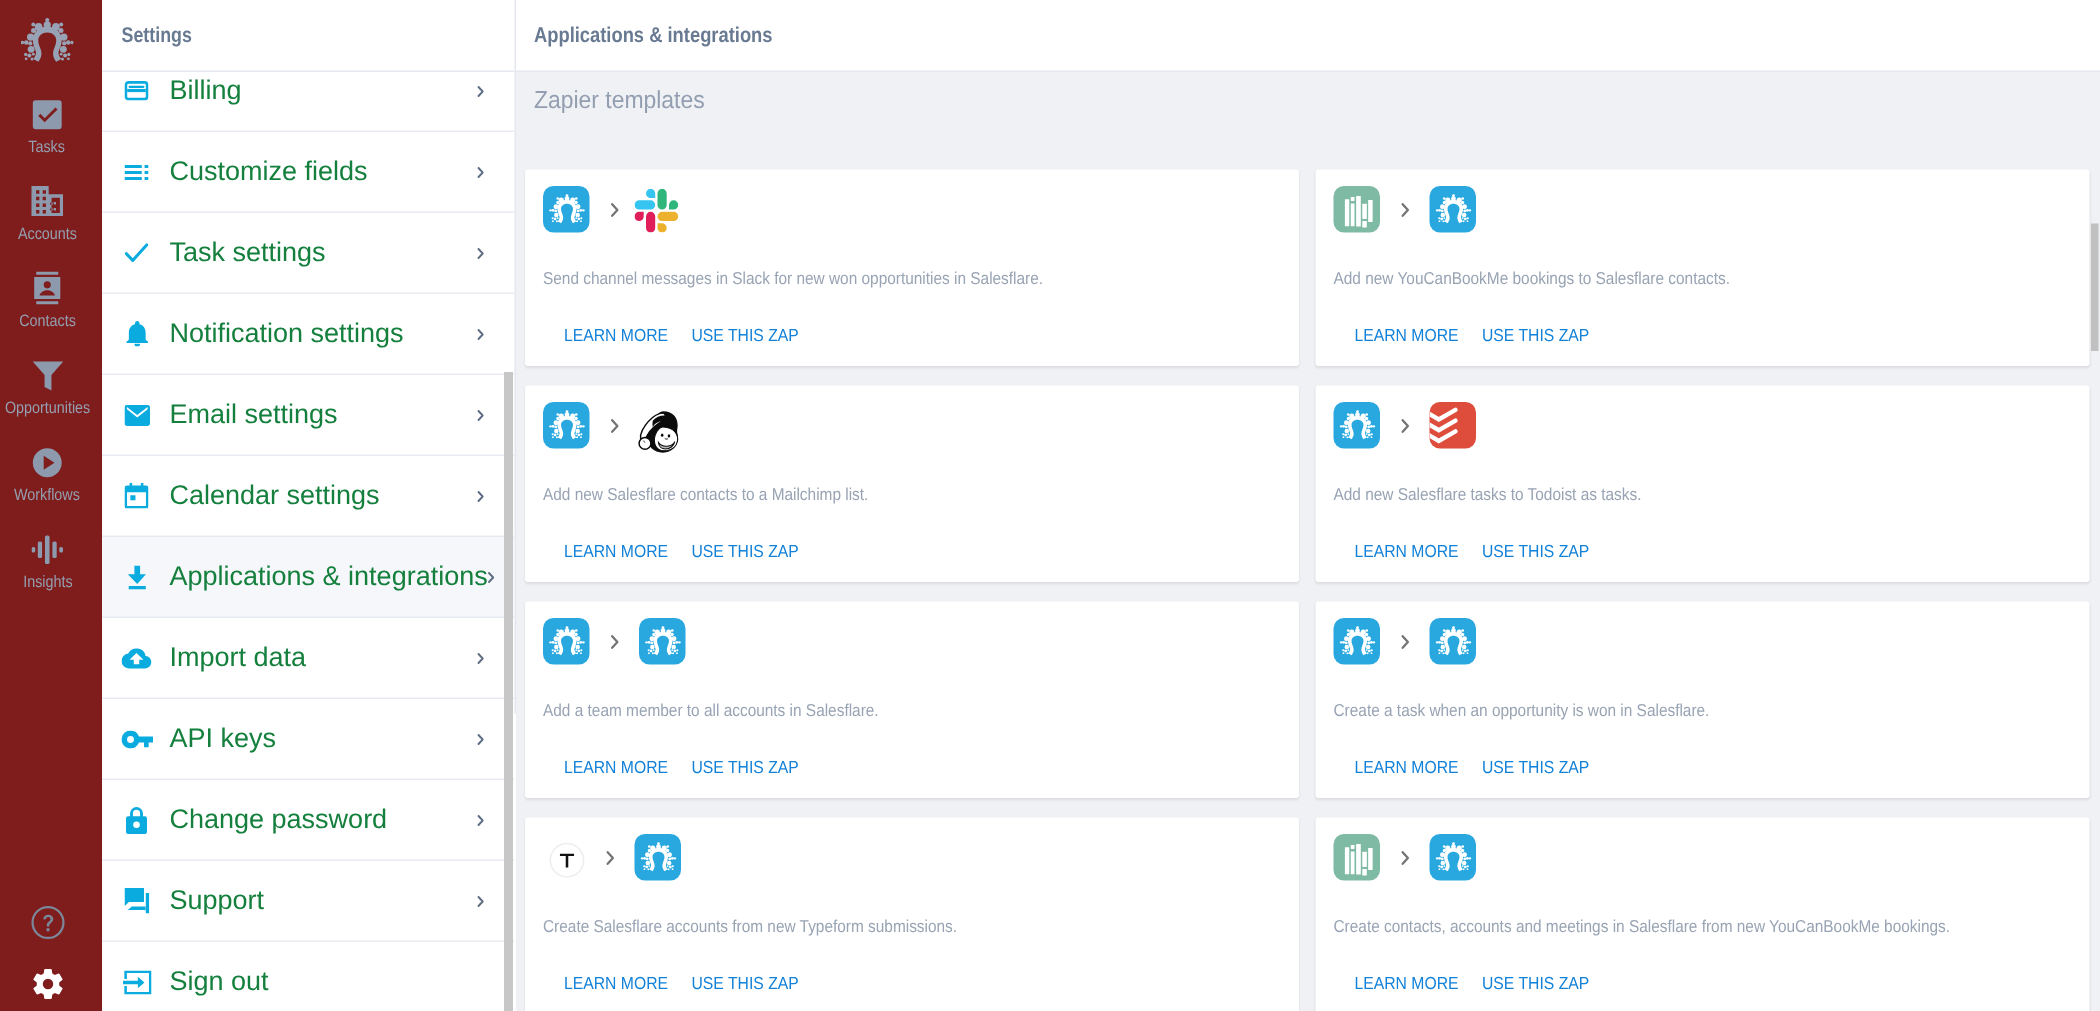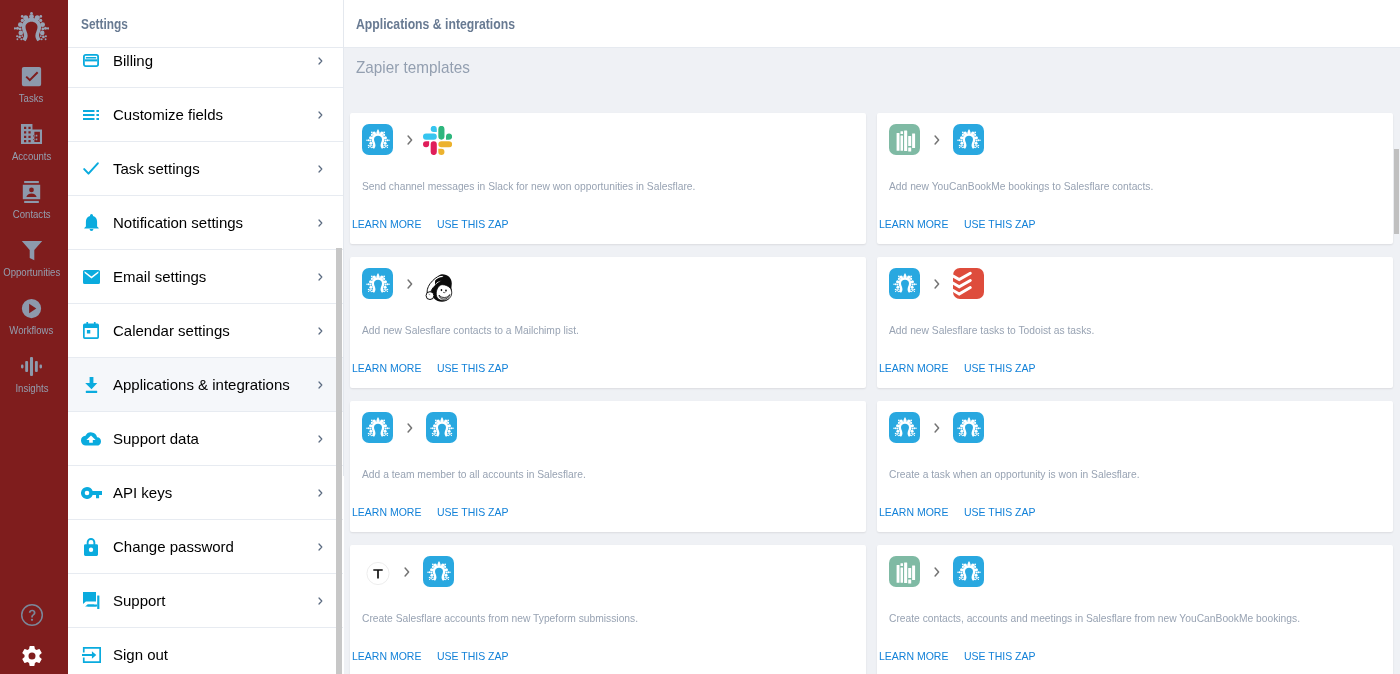--- a/index.html
+++ b/index.html
@@ -44,21 +44,21 @@
   .settings-title { font-size: 14.2px; color: #687a92; font-weight: 700; display:inline-block; transform: scaleX(.838); transform-origin: 0 50%; }
   .settings-list { height: 626px; overflow: hidden; position: relative; }
   .settings-list-inner { position: absolute; top: -14px; left: 0; width: 100%; }
   .srow {
     height: 54px; display: flex; align-items: center;
     border-bottom: 1px solid #e7ebf1; padding-left: 14px; padding-right:0;
     cursor: pointer;
   }
   .srow.active { background: #f5f7fa; }
   .srow-icon { width: 22px; display:flex; align-items:center; justify-content:center; margin-right:11px; margin-left:-2px; flex:0 0 22px; }
-  .srow-label { font-size: 15px; color: #000000; flex: 1; padding-left: 0px; white-space: nowrap; }
+  .srow-label { font-size: 18px; color: #15803d; flex: 1; padding-left: 0px; white-space: nowrap; }
   .srow-chev { padding-right: 20px; display:flex; align-items:center; }
 
   .spanel-scroll {
     position: absolute; right: 1px; top: 248px; width: 6px; height: 426px;
     background: #c7c7c7;
   }
 
   
   .main { flex: 1; height: 674px; display: flex; flex-direction: column; background: #eff1f5; position: relative; }
   .main-header {
@@ -73,21 +73,21 @@
     transform: scaleX(.932); transform-origin: 0 0;
   }
   .cards { display: flex; flex-wrap: wrap; gap: 13px 11px; padding: 65px 0 0 6px; }
   .card {
     width: 516px; height: 131px; background: #fff; border-radius: 2px;
     box-shadow: 0 1px 2px rgba(0,0,0,.09); position: relative;
   }
   .card-icons { display: flex; align-items: center; position:absolute; left:12px; top:11px; height:31px; }
   .arrow-sep { margin: 0 13px 0 14px; display:inline-flex; align-items:center; }
   .card-desc { font-size: 11.5px; color: #98a3b3; position:absolute; left:12px; top:65px; line-height:16px; white-space:nowrap; transform: scaleX(.893); transform-origin: 0 0; }
-  .card-actions { display: flex; position:absolute; left:2px; top:104px; }
+  .card-actions { display: flex; position:absolute; left:26px; top:104px; }
   .card-link {
     font-size: 11.6px; color: #1281d8; letter-spacing: .0px;
     text-decoration: none; cursor: pointer; display:inline-block;
     transform: scaleX(.905); transform-origin: 0 0; line-height: 14px;
   }
   .card-link + .card-link { margin-left: 8px; }
   .main-scroll { position: absolute; right: 1px; top: 149px; width: 5px; height: 85px; background: #c0c0c0; }
 
   
   .app-ico { height: 31px; display: inline-flex; align-items: center; justify-content: center; flex:0 0 auto; }
@@ -344,21 +344,21 @@
                 <path d="M1 1l2.8 3L1 7" fill="none" stroke="#5c6c82" stroke-width="1.25" stroke-linecap="round" stroke-linejoin="round"></path>
               </svg>
             </span>
           </div>
           <div class="srow">
             <span class="srow-icon">
               <svg width="20" height="14" viewBox="0 0 20 14">
                 <path fill="#0aabde" fill-rule="evenodd" d="M16.1 5.3A6.2 6.2 0 0 0 4.5 3.7 4.9 4.9 0 0 0 0 8.6 4.9 4.9 0 0 0 5 13.6h10.7A4.2 4.2 0 0 0 20 9.4a4.2 4.2 0 0 0-3.9-4.1zM11.8 7.9v2.9H8.2V7.9H5.4l4.6-4.5 4.6 4.5h-2.8z"></path>
               </svg>
             </span>
-            <span class="srow-label">Support data</span>
+            <span class="srow-label">Import data</span>
             <span class="srow-chev">
               <svg width="5" height="8" viewBox="0 0 5 8">
                 <path d="M1 1l2.8 3L1 7" fill="none" stroke="#5c6c82" stroke-width="1.25" stroke-linecap="round" stroke-linejoin="round"></path>
               </svg>
             </span>
           </div>
           <div class="srow">
             <span class="srow-icon">
               <svg width="21" height="12" viewBox="0 0 21 12">
                 <path fill="#0aabde" fill-rule="evenodd" d="M6 0a6 6 0 1 0 5.65 8H15v3.2h3.1V8H21V4H11.65A6 6 0 0 0 6 0zm0 3.7A2.3 2.3 0 1 1 6 8.3a2.3 2.3 0 0 1 0-4.6z"></path>

